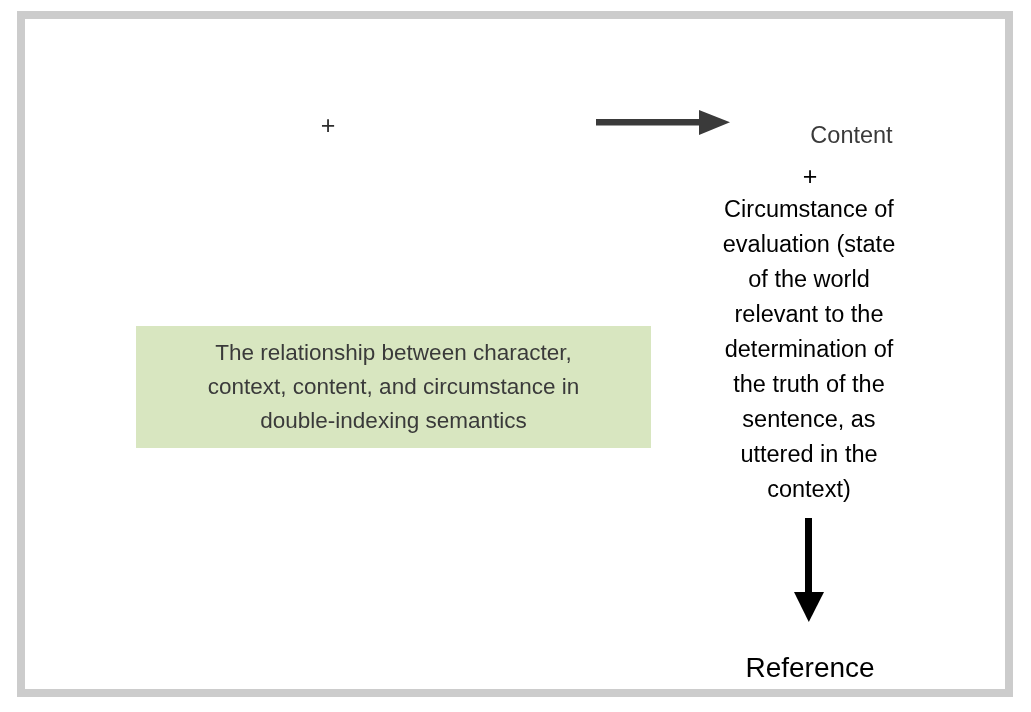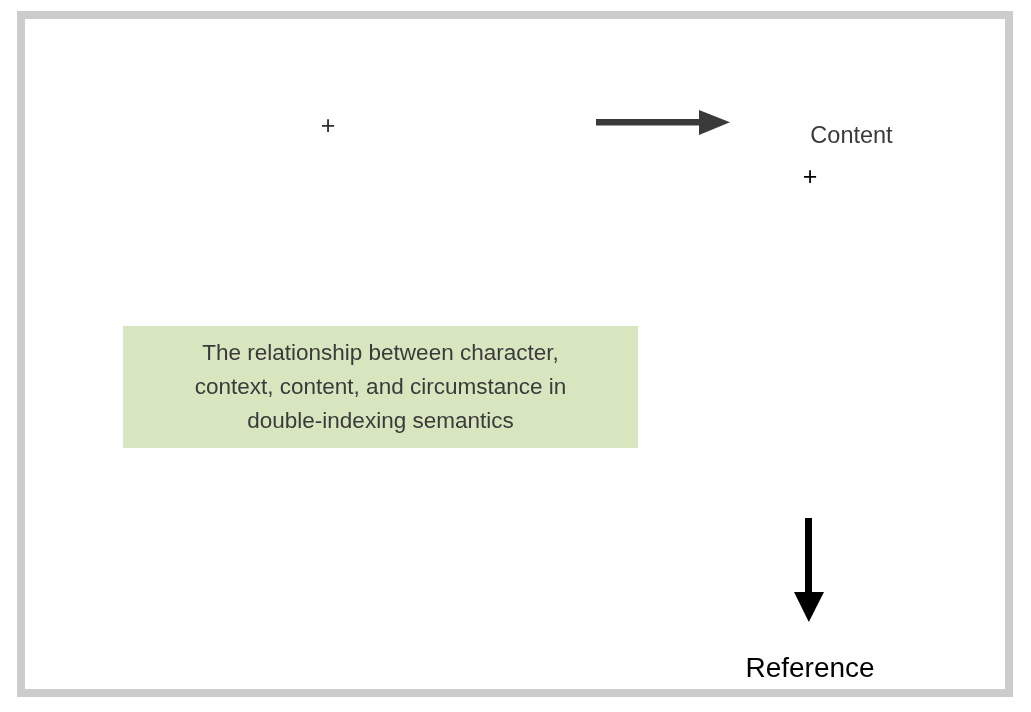--- a/index.html
+++ b/index.html
@@ -85,21 +85,21 @@
     width: 136px; height: 38px;
   }
   #arrow-down {
     position: absolute;
     left: 786px; top: 518px;
     width: 46px; height: 108px;
   }
   
   #caption-box {
     position: absolute;
-    left: 123px; top: 326px;
+    left: 136px; top: 326px;
     width: 515px; height: 122px;
     background: #d8e6c0;
     display: flex;
     align-items: center;
     justify-content: center;
   }
   #caption-text {
     text-align: center;
     font-size: 22.5px;
     line-height: 34px;
@@ -123,20 +123,29 @@
     <svg width="136" height="38" viewBox="0 0 136 38" xmlns="http://www.w3.org/2000/svg">
       <rect x="0" y="15" width="110" height="6.5" fill="#3a3a3a"></rect>
       <polygon points="103,6 134,18.3 103,31" fill="#3a3a3a"></polygon>
     </svg>
   </div>
 
   <div class="tblock" id="content-label">Content</div>
 
   <div id="plus-sign-2">+</div>
 
+  <div class="tblock" id="circumstance-block">Circumstance of
+evaluation (state
+of the world
+relevant to the
+determination of
+the truth of the
+sentence, as
+uttered in the
+context)</div>
 
   <div id="arrow-down">
     <svg width="46" height="108" viewBox="0 0 46 108" xmlns="http://www.w3.org/2000/svg">
       <rect x="19" y="0" width="7" height="82" fill="#000000"></rect>
       <polygon points="8,74 38,74 22.8,104" fill="#000000"></polygon>
     </svg>
   </div>
 
   <div class="tblock" id="reference-label">Reference</div>
 

